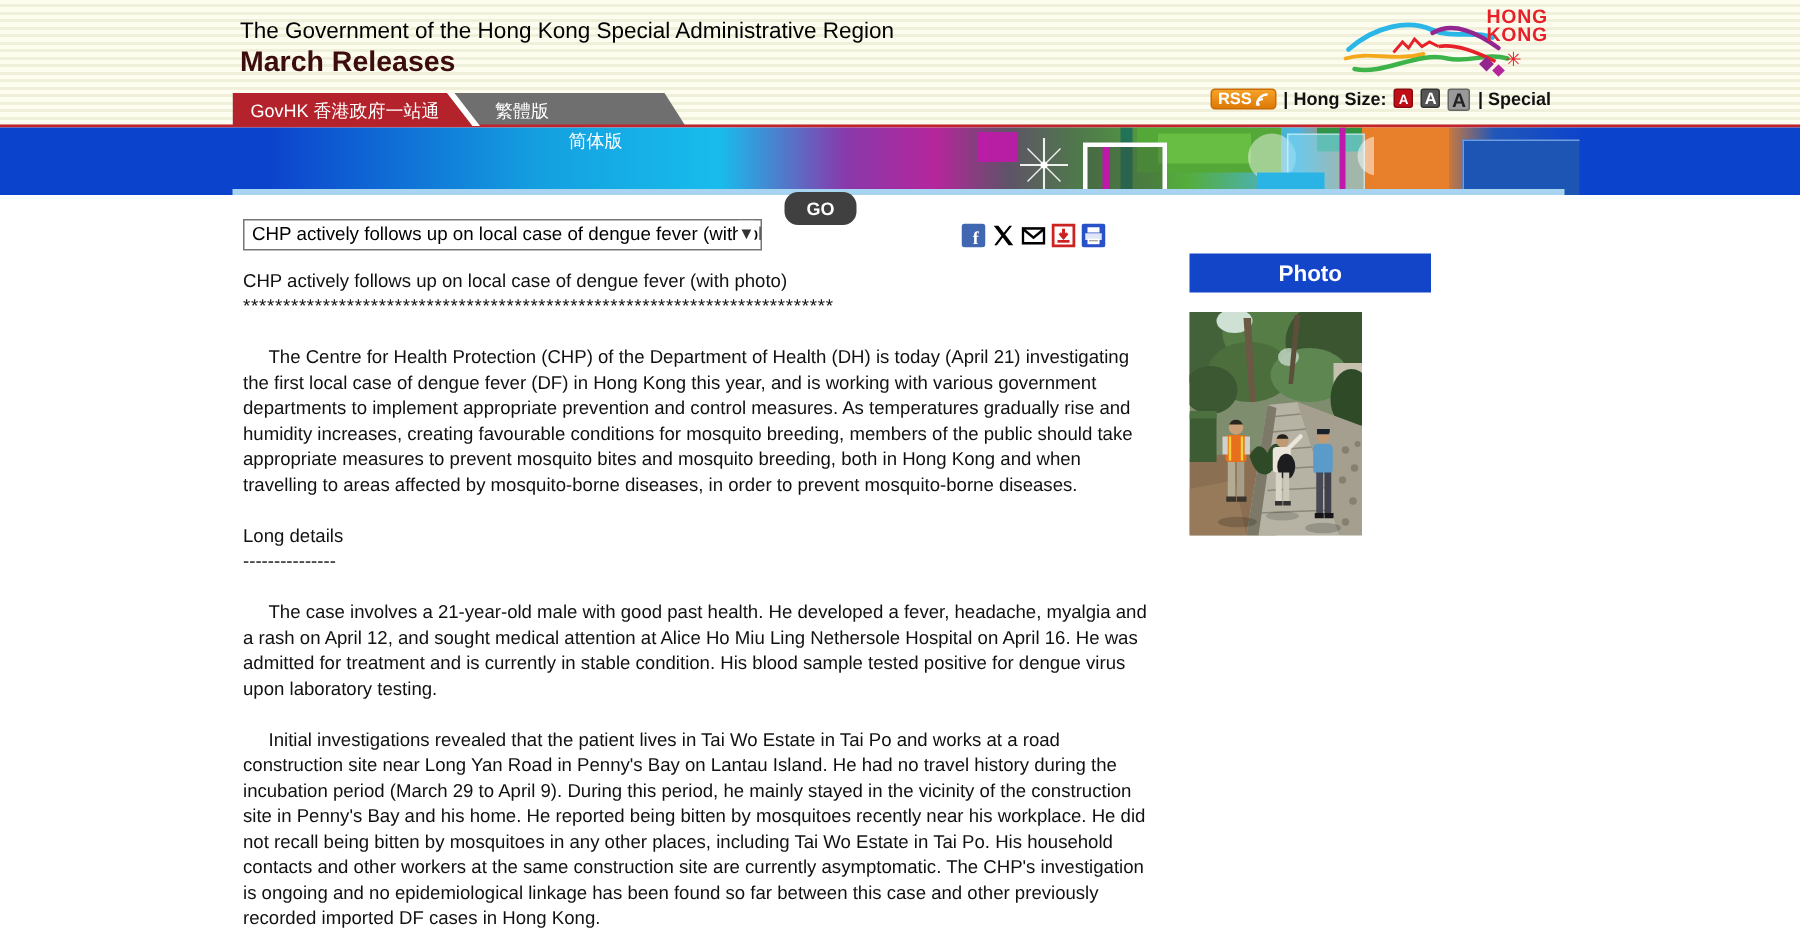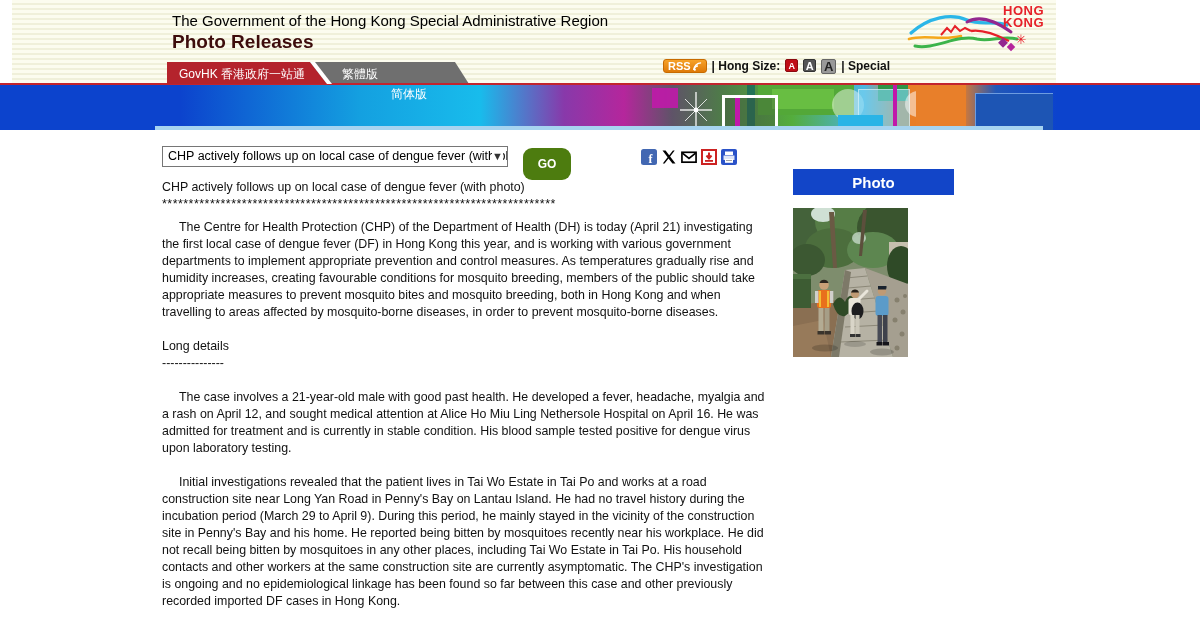--- a/index.html
+++ b/index.html
@@ -2,21 +2,21 @@
 <html><head>
 <meta charset="utf-8">
 <style>
   * { margin:0; padding:0; box-sizing:border-box; }
   html,body { width:1200px; height:631px; overflow:hidden; background:#fff;
               font-family:"Liberation Sans", sans-serif; }
   #page { position:relative; width:1200px; height:631px; background:#fff; }
 
   
   .header {
-    position:absolute; left:12px; top:0; width:1044px; height:84px;
+    position:absolute; left:0; top:0; width:1200px; height:84px;
     background:repeating-linear-gradient(to bottom,#fcfcef 0 3px,#f0f0da 3px 5px);
   }
   .gov-title { position:absolute; left:160px; top:12px; font-size:15px; color:#000; }
   .page-title { position:absolute; left:160px; top:31px; font-size:19px; font-weight:bold; color:#3d0c0c; }
 
   .logo { position:absolute; left:895px; top:3px; }
 
   
   .tabs { position:absolute; left:155px; bottom:0; width:310px; height:22px; }
   .tab-gray { position:absolute; left:0; top:0; width:302px; height:22px; background:#6f6f6f;
@@ -68,47 +68,47 @@
   .bnr-strip    { left:155px; bottom:0; width:888px; height:4px; background:#a7d4f0; }
   .sparkle { left:676px; top:5px; }
 
   
   .release-select {
     position:absolute; left:162px; top:146px; width:346px; height:21px;
     border:1px solid #767676; background:#fff; font-size:12.5px; color:#000;
     line-height:19px; padding:0 18px 0 5px; white-space:nowrap; overflow:hidden; cursor:pointer;
   }
   .release-select .chev { position:absolute; right:4px; top:0; font-size:11px; color:#333; background:#fff; line-height:19px; }
-  .go-btn { position:absolute; left:523px; top:148px; width:48px; height:32px; border:none; border-radius:9px;
-            background:#4d7c0f; color:#fff; font-size:12px; font-weight:bold; cursor:pointer;
+  .go-btn { position:absolute; left:523px; top:128px; width:48px; height:22px; border:none; border-radius:9px;
+            background:#404040; color:#fff; font-size:12px; font-weight:bold; cursor:pointer;
             font-family:"Liberation Sans",sans-serif; }
   .share-row { position:absolute; left:641px; top:149px; display:flex; gap:4px; }
   .share-row .sicon { width:16px; height:16px; cursor:pointer; display:inline-flex; }
 
   
   .photo-header { position:absolute; left:793px; top:169px; width:161px; height:26px; background:#1245c8;
                   color:#fff; font-weight:bold; font-size:15px; text-align:center; line-height:27px; }
   .photo-thumb { position:absolute; left:793px; top:208px; width:115px; height:149px; cursor:pointer; }
 
   
   .article { position:absolute; left:162px; top:179px; width:606px; font-size:12.4px; color:#111;
              line-height:17px; }
   .article .sep { white-space:nowrap; overflow:hidden; letter-spacing:.5px; }
   .article p.body { margin-top:17px; text-indent:17px; }
-  .article p.first { margin-top:6px; }
+  .article p.first { margin-top:17px; }
   .article .heading { margin-top:17px; }
 </style>
 </head>
 <body>
 
 <div id="page">
 
   <div class="header">
     <div class="gov-title">The Government of the Hong Kong Special Administrative Region</div>
-    <div class="page-title">Photo Releases</div>
+    <div class="page-title">March Releases</div>
 
     <div class="logo">
       <svg width="140" height="54" viewBox="0 0 140 54">
         <path d="M4 30 C 22 14, 44 10, 60 17 C 74 23, 86 17, 100 22" fill="none" stroke="#2bb6e8" stroke-width="3.2" stroke-linecap="round"></path>
         <path d="M60 19 C 74 11, 90 19, 104 29" fill="none" stroke="#93278f" stroke-width="3" stroke-linecap="round"></path>
         <path d="M2 36 C 18 31, 34 38, 54 33" fill="none" stroke="#f5a81c" stroke-width="2.6" stroke-linecap="round"></path>
         <path d="M8 43 C 28 47, 50 31, 70 36 C 84 39, 96 32, 110 36" fill="none" stroke="#3cb44a" stroke-width="3" stroke-linecap="round"></path>
         <path d="M34 32 L40 25 L44 29 L48 23 L53 28 L58 25 L64 28" fill="none" stroke="#e62129" stroke-width="2"></path>
         <path d="M64 28 C 76 26, 90 32, 102 38" fill="none" stroke="#e62129" stroke-width="2.4"></path>
         <rect x="93" y="36" width="7" height="7" fill="#93278f" transform="rotate(45 96 39)"></rect>

